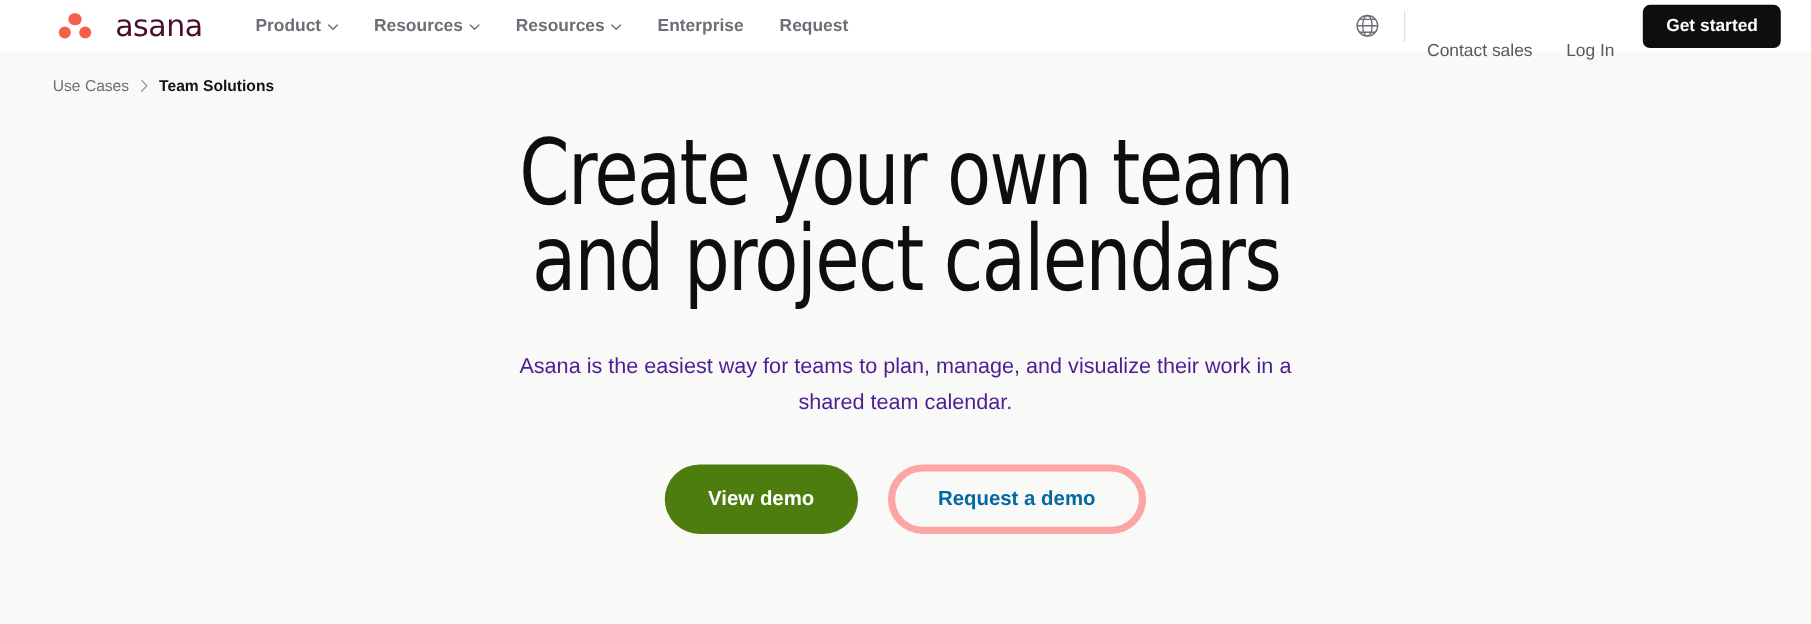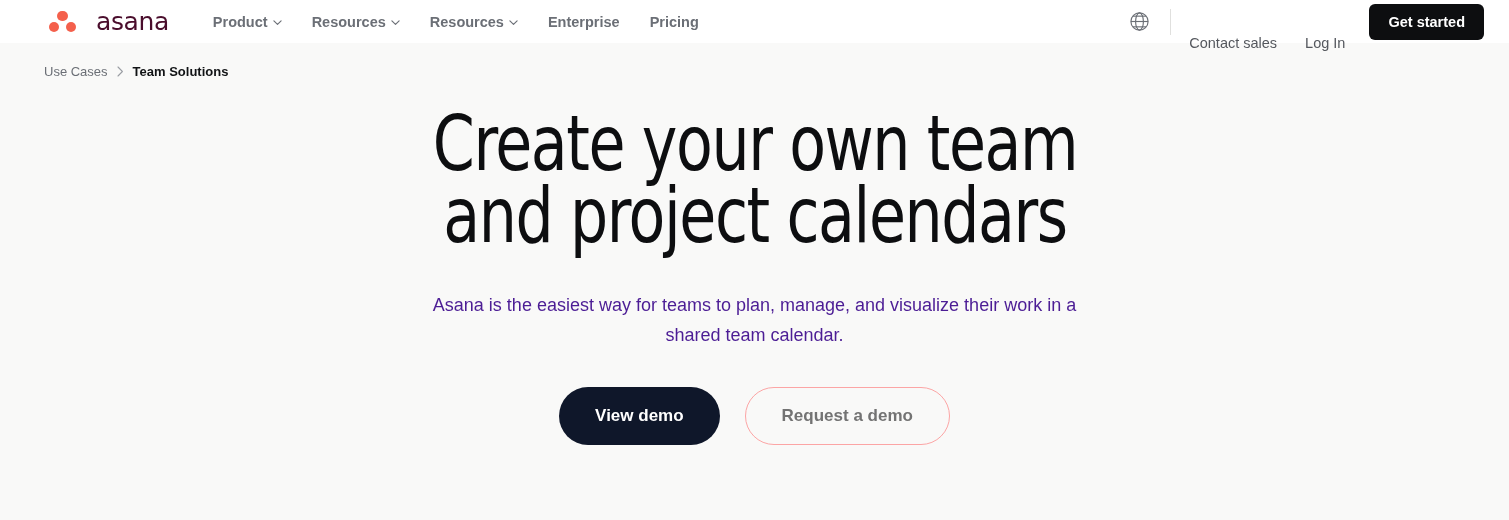--- a/index.html
+++ b/index.html
@@ -171,28 +171,28 @@
     padding: 0 36px;
     height: 58px;
     display: inline-flex;
     align-items: center;
     justify-content: center;
     cursor: pointer;
     font-family: "Liberation Sans", sans-serif;
     white-space: nowrap;
   }
   .btn-primary {
-    background: #0f172a;
+    background: #4d7c0f;
     color: #ffffff;
     border: none;
   }
   .btn-secondary {
     background: transparent;
-    color: #737373;
-    border: 1px solid #fca5a5;
+    color: #0369a1;
+    border: 6px solid #fca5a5;
   }
 </style>
 </head>
 <body>
 
 <div class="header">
 
   <div class="logo">
     <span class="logo-mark">
       <i class="top"></i>
@@ -224,21 +224,21 @@
       <span class="chev-down">
         <svg width="9" height="9" viewBox="0 0 10 10">
             <path d="M1 3.2 L5 7 L9 3.2" fill="none" stroke="#6b6f76" stroke-width="1.3" stroke-linecap="round" stroke-linejoin="round"></path>
           </svg>
       </span>
     </span>
     <span class="nav-item">
       <span>Enterprise</span>
     </span>
     <span class="nav-item">
-      <span>Pricing</span>
+      <span>Request</span>
     </span>
   </nav>
 
   <div class="header-right">
     <span class="globe-btn">
       <svg width="21" height="21" viewBox="0 0 22 22">
         <circle cx="11" cy="11" r="9" fill="none" stroke="#6b6f76" stroke-width="1.2"></circle>
         <ellipse cx="11" cy="11" rx="4.1" ry="9" fill="none" stroke="#6b6f76" stroke-width="1.2"></ellipse>
         <line x1="2" y1="11" x2="20" y2="11" stroke="#6b6f76" stroke-width="1.2"></line>
         <line x1="4.2" y1="5.4" x2="17.8" y2="5.4" stroke="#6b6f76" stroke-width="1.2"></line>

